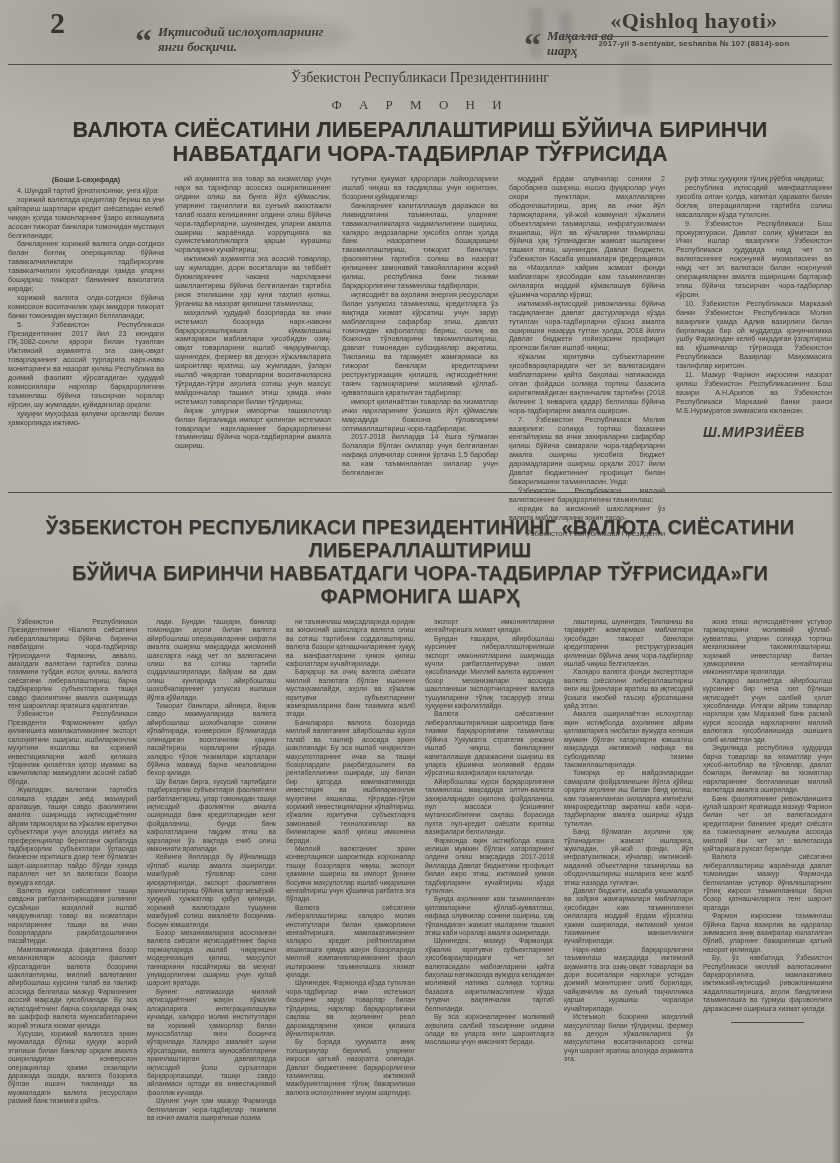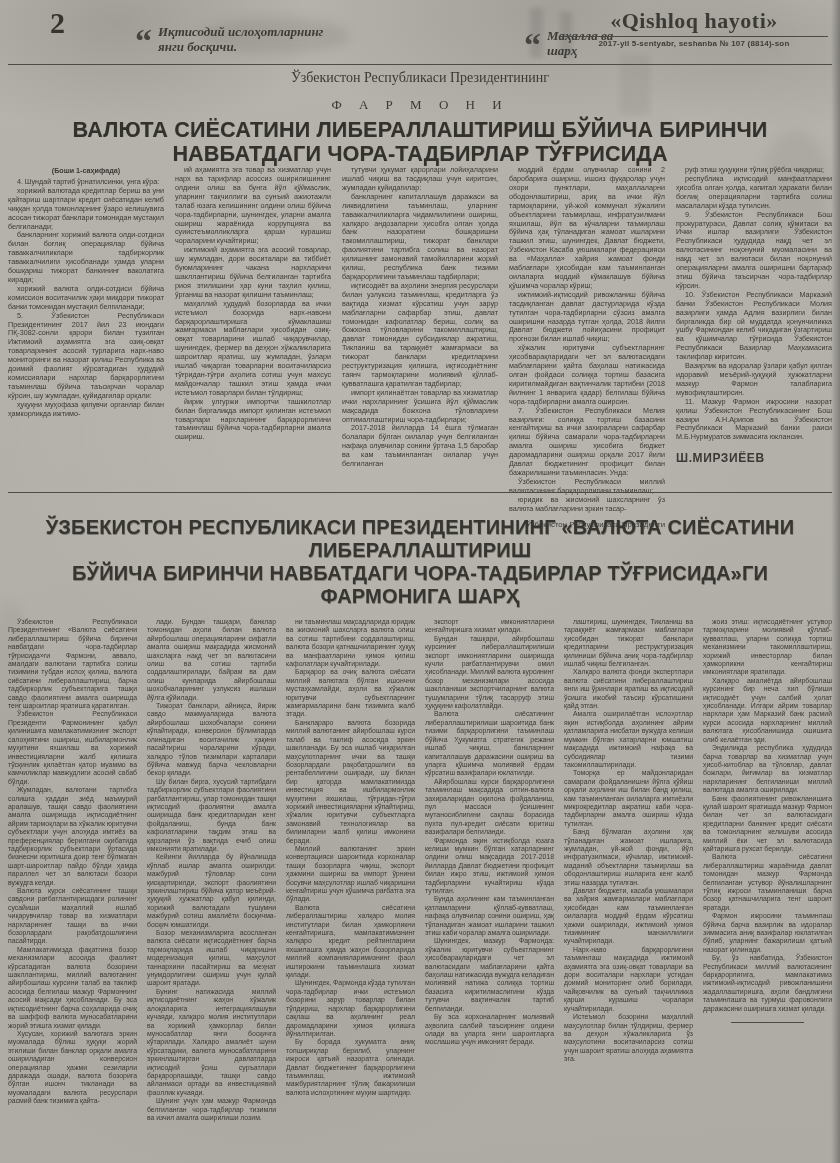--- a/index.html
+++ b/index.html
@@ -30,38 +30,38 @@
   .masthead-rule{border-top:1.6px solid #4a4944;margin:4px 0 2px;}
   .dateline{font:bold 8px/1.2 "Liberation Sans", sans-serif;color:#3d3c37;letter-spacing:.2px;}
   .hdr-rule{position:absolute;left:8px;right:8px;top:64px;border-top:1.8px solid #4c4b46;}
 
   
   .decree{position:absolute;left:8px;right:8px;top:70px;}
   .kicker1{text-align:center;font:14px/1.1 "Liberation Serif", serif;color:#3a3934;}
   .kicker2{text-align:center;font:13px/1.2 "Liberation Serif", serif;letter-spacing:7px;color:#3a3934;margin-top:12px;}
   .d-title{text-align:center;font:bold 21.5px/1.12 "Liberation Sans", sans-serif;color:#32312c;
     letter-spacing:.2px;margin-top:5px;text-shadow:.4px .4px .5px rgba(50,49,44,.35);}
-  .cols{display:flex;gap:11px;overflow:hidden;}
+  .cols{display:flex;gap:11px;margin-top:9px;overflow:hidden;}
   .cols.decree-cols{height:372px;}
   .col{flex:1 1 0;overflow:hidden;}
   .decree-cols .col{font-size:7.2px;line-height:8.9px;}
 
   
   .commentary{position:absolute;left:8px;right:8px;top:492px;border-top:1.4px solid #4c4b46;padding-top:23px;}
   .c-title{text-align:center;font:bold 20px/1.15 "Liberation Sans", sans-serif;color:#373530;
     letter-spacing:.2px;text-shadow:.5px .5px .6px rgba(48,47,42,.4);}
   .cols.comm-cols{height:556px;margin-top:10px;gap:10px;}
   .comm-cols .col{font-size:6.9px;line-height:8.4px;}
 
   
   .para{margin:0;text-indent:9px;text-align:justify;word-spacing:-.2px;}
   .center-bold{margin:1px 0 2px;text-indent:0;text-align:center;font-weight:bold;}
   .sig-right{margin-top:7px;text-indent:0;text-align:right;font-weight:normal;font-size:7.8px;line-height:9px;}
   .sig-place{margin-top:5px;text-indent:0;white-space:pre-line;font-size:6.9px;line-height:8.4px;}
-  .sig-name{margin-top:12px;text-indent:0;text-align:left;font-weight:bold;font-size:12px;letter-spacing:.6px;}
+  .sig-name{margin-top:12px;text-indent:0;text-align:center;font-weight:bold;font-size:14px;letter-spacing:.6px;font-style:italic;}
   .endmark{width:56%;margin:9px auto 0;border-top:1px solid #4a4944;height:0;}
 </style>
 </head>
 <body>
 
 <div class="page">
   <div class="edge-right"></div>
   <div class="ghost" style="left:530px;top:8px;width:13px;height:50px;"></div>
   <div class="ghost" style="left:560px;top:12px;width:12px;height:46px;"></div>
   <div class="ghost" style="left:620px;top:55px;width:30px;height:60px;opacity:.5;"></div>
@@ -102,21 +102,21 @@
           <p class="para">5. Ўзбекистон Республикаси Президентининг 2017 йил 23 июндаги ПҚ-3082-сонли қарори билан тузилган Ижтимоий аҳамиятга эга озиқ-овқат товарларининг асосий турларига нарх-наво мониторинги ва назорат қилиш Республика ва доимий фаолият кўрсатадиган ҳудудий комиссиялари нархлар барқарорлигини таъминлаш бўйича таъсирчан чоралар кўрсин, шу жумладан, қуйидагилар орқали:</p>
           <p class="para">ҳуқуқни муҳофаза қилувчи органлар билан ҳамкорликда ижтимо-</p>
         </div>
         <div class="col">
           <p class="para">ий аҳамиятга эга товар ва хизматлар учун нарх ва тарифлар асоссиз оширилишининг олдини олиш ва бунга йўл қўймаслик, уларнинг тақчиллиги ва сунъий ажиотажли талаб юзага келишининг олдини олиш бўйича чора-тадбирларни, шунингдек, уларни амалга ошириш жараёнида коррупцияга ва суиистеъмолликларга қарши курашиш чораларини кучайтириш;</p>
           <p class="para">ижтимоий аҳамиятга эга асосий товарлар, шу жумладан, дори воситалари ва тиббиёт буюмларининг чакана нархларини шакллантириш бўйича белгиланган тартибга риоя этилишини ҳар куни таҳлил қилиш, ўрганиш ва назорат қилишни таъминлаш;</p>
           <p class="para">маҳаллий ҳудудий бозорларда ва ички истеъмол бозорида нарх-навони барқарорлаштиришга кўмаклашиш жамғармаси маблағлари ҳисобидан озиқ-овқат товарларини ишлаб чиқарувчилар, шунингдек, фермер ва деҳқон хўжаликларига шароитлар яратиш, шу жумладан, ўзлари ишлаб чиқарган товарларни воситачиларсиз тўғридан-тўғри аҳолига сотиш учун махсус майдончалар ташкил этиш ҳамда ички истеъмол товарлари билан тўлдириш;</p>
           <p class="para">йирик улгуржи импортчи ташкилотлар билан биргаликда импорт қилинган истеъмол товарлари нархларининг барқарорлигини таъминлаш бўйича чора-тадбирларни амалга ошириш.</p>
         </div>
         <div class="col">
-          <p class="para">тутувчи ҳукумат қарорлари лойиҳаларини ишлаб чиқиш ва тасдиқлаш учун киритсин, жумладан қуйидагилар:</p>
+          <p class="para">тутувчи ҳукумат қарорлари лойиҳаларини ишлаб чиқиш ва тасдиқлаш учун киритсин, бозорини қуйидагилар:</p>
           <p class="para">банкларнинг капиталлашув даражаси ва ликвидлигини таъминлаш, уларнинг таваккалчиликларга чидамлилигини ошириш, халқаро андозаларни ҳисобга олган ҳолда банк назоратини бошқаришни такомиллаштириш, тижорат банклари фаолиятини тартибга солиш ва назорат қилишнинг замонавий тамойилларини жорий қилиш, республика банк тизими барқарорлигини таъминлаш тадбирлари;</p>
           <p class="para">иқтисодиёт ва аҳолини энергия ресурслари билан узлуксиз таъминлаш, кредитларга ўз вақтида хизмат кўрсатиш учун зарур маблағларни сафарбар этиш, давлат томонидан кафолатлар бериш, солиқ ва божхона тўловларини такомиллаштириш, давлат томонидан субсидиялар ажратиш, Тикланиш ва тараққиёт жамғармаси ва тижорат банклари кредитларини реструктуризация қилишга, иқтисодиётнинг таянч тармоқларини молиявий қўллаб-қувватлашга қаратилган тадбирлар;</p>
           <p class="para">импорт қилинаётган товарлар ва хизматлар ички нархларининг ўсишига йўл қўймаслик мақсадида божхона тўловларини оптималлаштириш чора-тадбирлари;</p>
           <p class="para">2017-2018 йилларда 14 ёшга тўлмаган болалари бўлган оилалар учун белгиланган нафақа олувчилар сонини ўртача 1,5 баробар ва кам таъминланган оилалар учун белгиланган</p>
         </div>
         <div class="col">
           <p class="para">моддий ёрдам олувчилар сонини 2 баробарига ошириш, ишсиз фуқаролар учун охори пунктлари, маҳаллаларни ободонлаштириш, ариқ ва ички йўл тармоқларини, уй-жой коммунал хўжалиги объектларини таъмирлаш, инфратузилмани яхшилаш, йўл ва кўчаларни таъмирлаш бўйича ҳақ тўланадиган жамоат ишларини ташкил этиш, шунингдек, Давлат бюджети, Ўзбекистон Касаба уюшмалари федерацияси ва «Маҳалла» хайрия жамоат фонди маблағлари ҳисобидан кам таъминланган оилаларга моддий кўмаклашув бўйича қўшимча чоралар кўриш;</p>
           <p class="para">ижтимоий-иқтисодий ривожланиш бўйича тасдиқланган давлат дастурларида кўзда тутилган чора-тадбирларни сўзсиз амалга оширишни назарда тутган ҳолда, 2018 йилги Давлат бюджети лойиҳасини профицит прогнози билан ишлаб чиқиш;</p>
           <p class="para">хўжалик юритувчи субъектларнинг ҳисобварақларидаги чет эл валютасидаги маблағларини қайта баҳолаш натижасида олган фойдаси солиққа тортиш базасига киритилмайдиган вақтинчалик тартибни (2018 йилнинг 1 январига қадар) белгилаш бўйича чора-тадбирларни амалга оширсин.</p>
           <p class="para">7. Ўзбекистон Республикаси Мелия вазирлиги: солиққа тортиш базасини кенгайтириш ва ички захираларни сафарбар қилиш бўйича самарали чора-тадбирларни амалга ошириш ҳисобига бюджет даромадларини ошириш орқали 2017 йили Давлат бюджетининг профицит билан бажарилишини таъминласин. Унда:</p>
@@ -124,21 +124,20 @@
           <p class="para">юридик ва жисмоний шахсларнинг ўз валюта маблағларини эркин тасар-</p>
           <p class="sig-right">Ўзбекистон Республикаси Президенти</p>
           <p class="sig-place">Тошкент шаҳри,
 2017 йил 2 сентябрь</p>
         </div>
         <div class="col">
           <p class="para">руф этиш ҳуқуқини тўлиқ рўёбга чиқариш;</p>
           <p class="para">республика иқтисодий манфаатларини ҳисобга олган ҳолда, капитал ҳаракати билан боғлиқ операцияларни тартибга солиш масалалари кўзда тутилсин.</p>
           <p class="para">9. Ўзбекистон Республикаси Бош прокуратураси, Давлат солиқ қўмитаси ва Ички ишлар вазирлиги Ўзбекистон Республикаси ҳудудида нақд чет эл валютасининг ноқонуний муомаласини ва нақд чет эл валютаси билан ноқонуний операцияларни амалга оширишни бартараф этиш бўйича таъсирчан чора-тадбирлар кўрсин.</p>
           <p class="para">10. Ўзбекистон Республикаси Марказий банки Ўзбекистон Республикаси Молия вазирлиги ҳамда Адлия вазирлиги билан биргаликда бир ой муддатда қонунчиликка ушбу Фармондан келиб чиқадиган ўзгартириш ва қўшимчалар тўғрисида Ўзбекистон Республикаси Вазирлар Маҳкамасига таклифлар киритсин.</p>
-          <p class="para">Вазирлик ва идоралар ўзлари қабул қилган идоравий меъёрий-ҳуқуқий ҳужжатларни мазкур Фармон талабларига мувофиқлаштирсин.</p>
           <p class="para">11. Мазкур Фармон ижросини назорат қилиш Ўзбекистон Республикасининг Бош вазири А.Н.Арипов ва Ўзбекистон Республикаси Марказий банки раиси М.Б.Нурмуратов зиммасига юклансин.</p>
           <p class="sig-name">Ш.МИРЗИЁЕВ</p>
         </div>
       </div>
   </div>
 
   <div class="commentary">
     <div class="c-title">
       <div>ЎЗБЕКИСТОН РЕСПУБЛИКАСИ ПРЕЗИДЕНТИНИНГ «ВАЛЮТА СИЁСАТИНИ ЛИБЕРАЛЛАШТИРИШ</div>
       <div>БЎЙИЧА БИРИНЧИ НАВБАТДАГИ ЧОРА-ТАДБИРЛАР ТЎҒРИСИДА»ГИ ФАРМОНИГА ШАРҲ</div>

